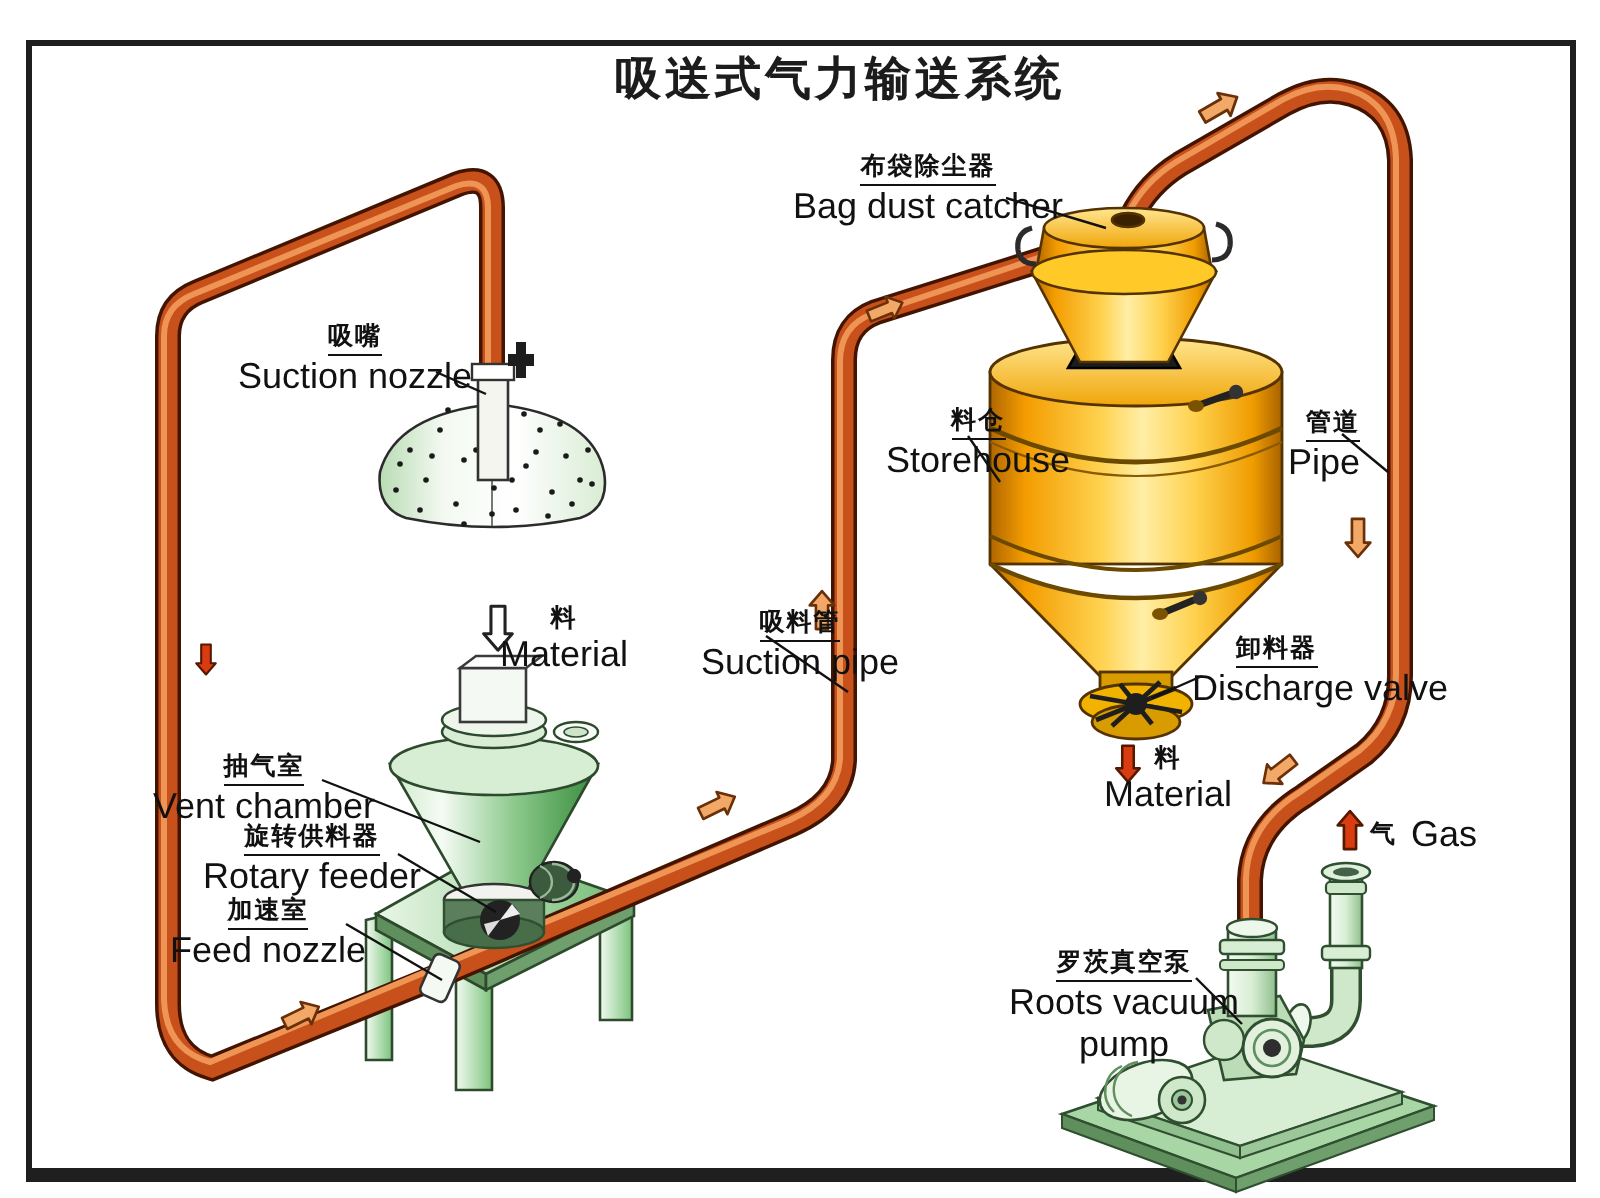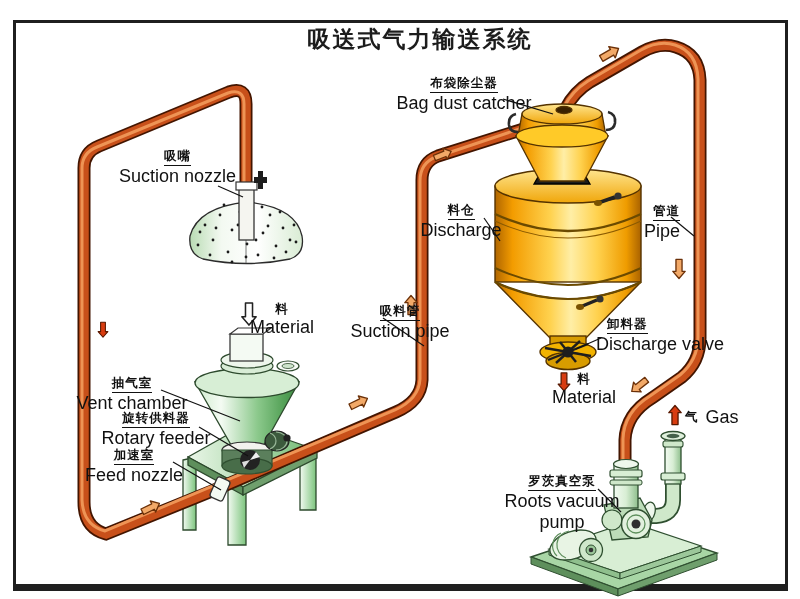--- a/index.html
+++ b/index.html
@@ -264,33 +264,33 @@
       <line x1="671" y1="217" x2="694" y2="236"></line>
       <line x1="383" y1="318" x2="424" y2="346"></line>
       <line x1="161" y1="390" x2="240" y2="421"></line>
       <line x1="199" y1="427" x2="248" y2="456"></line>
       <line x1="173" y1="462" x2="221" y2="490"></line>
       <line x1="601" y1="338" x2="576" y2="349"></line>
       <line x1="598" y1="489" x2="621" y2="512"></line>
     </g>
   </svg>
 
-  <div class="lbl" style="left:130px;top:149px;width:95px;align-items:center;">
+  <div class="lbl" style="left:130px;top:161px;width:95px;align-items:center;">
     <span class="zh u">吸嘴</span>
     <span class="en">Suction nozzle</span>
   </div>
 
   <div class="lbl" style="left:418px;top:76px;width:92px;">
     <span class="zh u">布袋除尘器</span>
     <span class="en">Bag dust catcher</span>
   </div>
 
-  <div class="lbl" style="left:430px;top:203px;width:62px;">
+  <div class="lbl" style="left:430px;top:203px;width:62px;padding-left:28px;">
     <span class="zh u">料仓</span>
-    <span class="en">Discharge</span>
+    <span class="en">Storehouse</span>
   </div>
 
   <div class="lbl" style="left:640px;top:204px;width:40px;align-items:flex-end;">
     <span class="zh u">管道</span>
     <span class="en">Pipe</span>
   </div>
 
   <div class="lbl" style="left:255px;top:302px;width:54px;">
     <span class="zh">料</span>
     <span class="en">Material</span>
@@ -310,21 +310,21 @@
     <span class="zh u">旋转供料器</span>
     <span class="en">Rotary feeder</span>
   </div>
 
   <div class="lbl" style="left:102px;top:448px;width:64px;align-items:center;">
     <span class="zh u">加速室</span>
     <span class="en">Feed nozzle</span>
   </div>
 
   <div class="lbl" style="left:596px;top:317px;width:90px;align-items:flex-start;text-align:left;">
-    <span class="zh u" style="margin-left:11px;">卸料器</span>
+    <span class="zh u" style="margin-left:22px;">卸料器</span>
     <span class="en">Discharge valve</span>
   </div>
 
   <div class="lbl" style="left:558px;top:372px;width:52px;">
     <span class="zh">料</span>
     <span class="en">Material</span>
   </div>
 
   <div class="lbl row" style="left:685px;top:407px;">
     <span class="zh">气</span>

